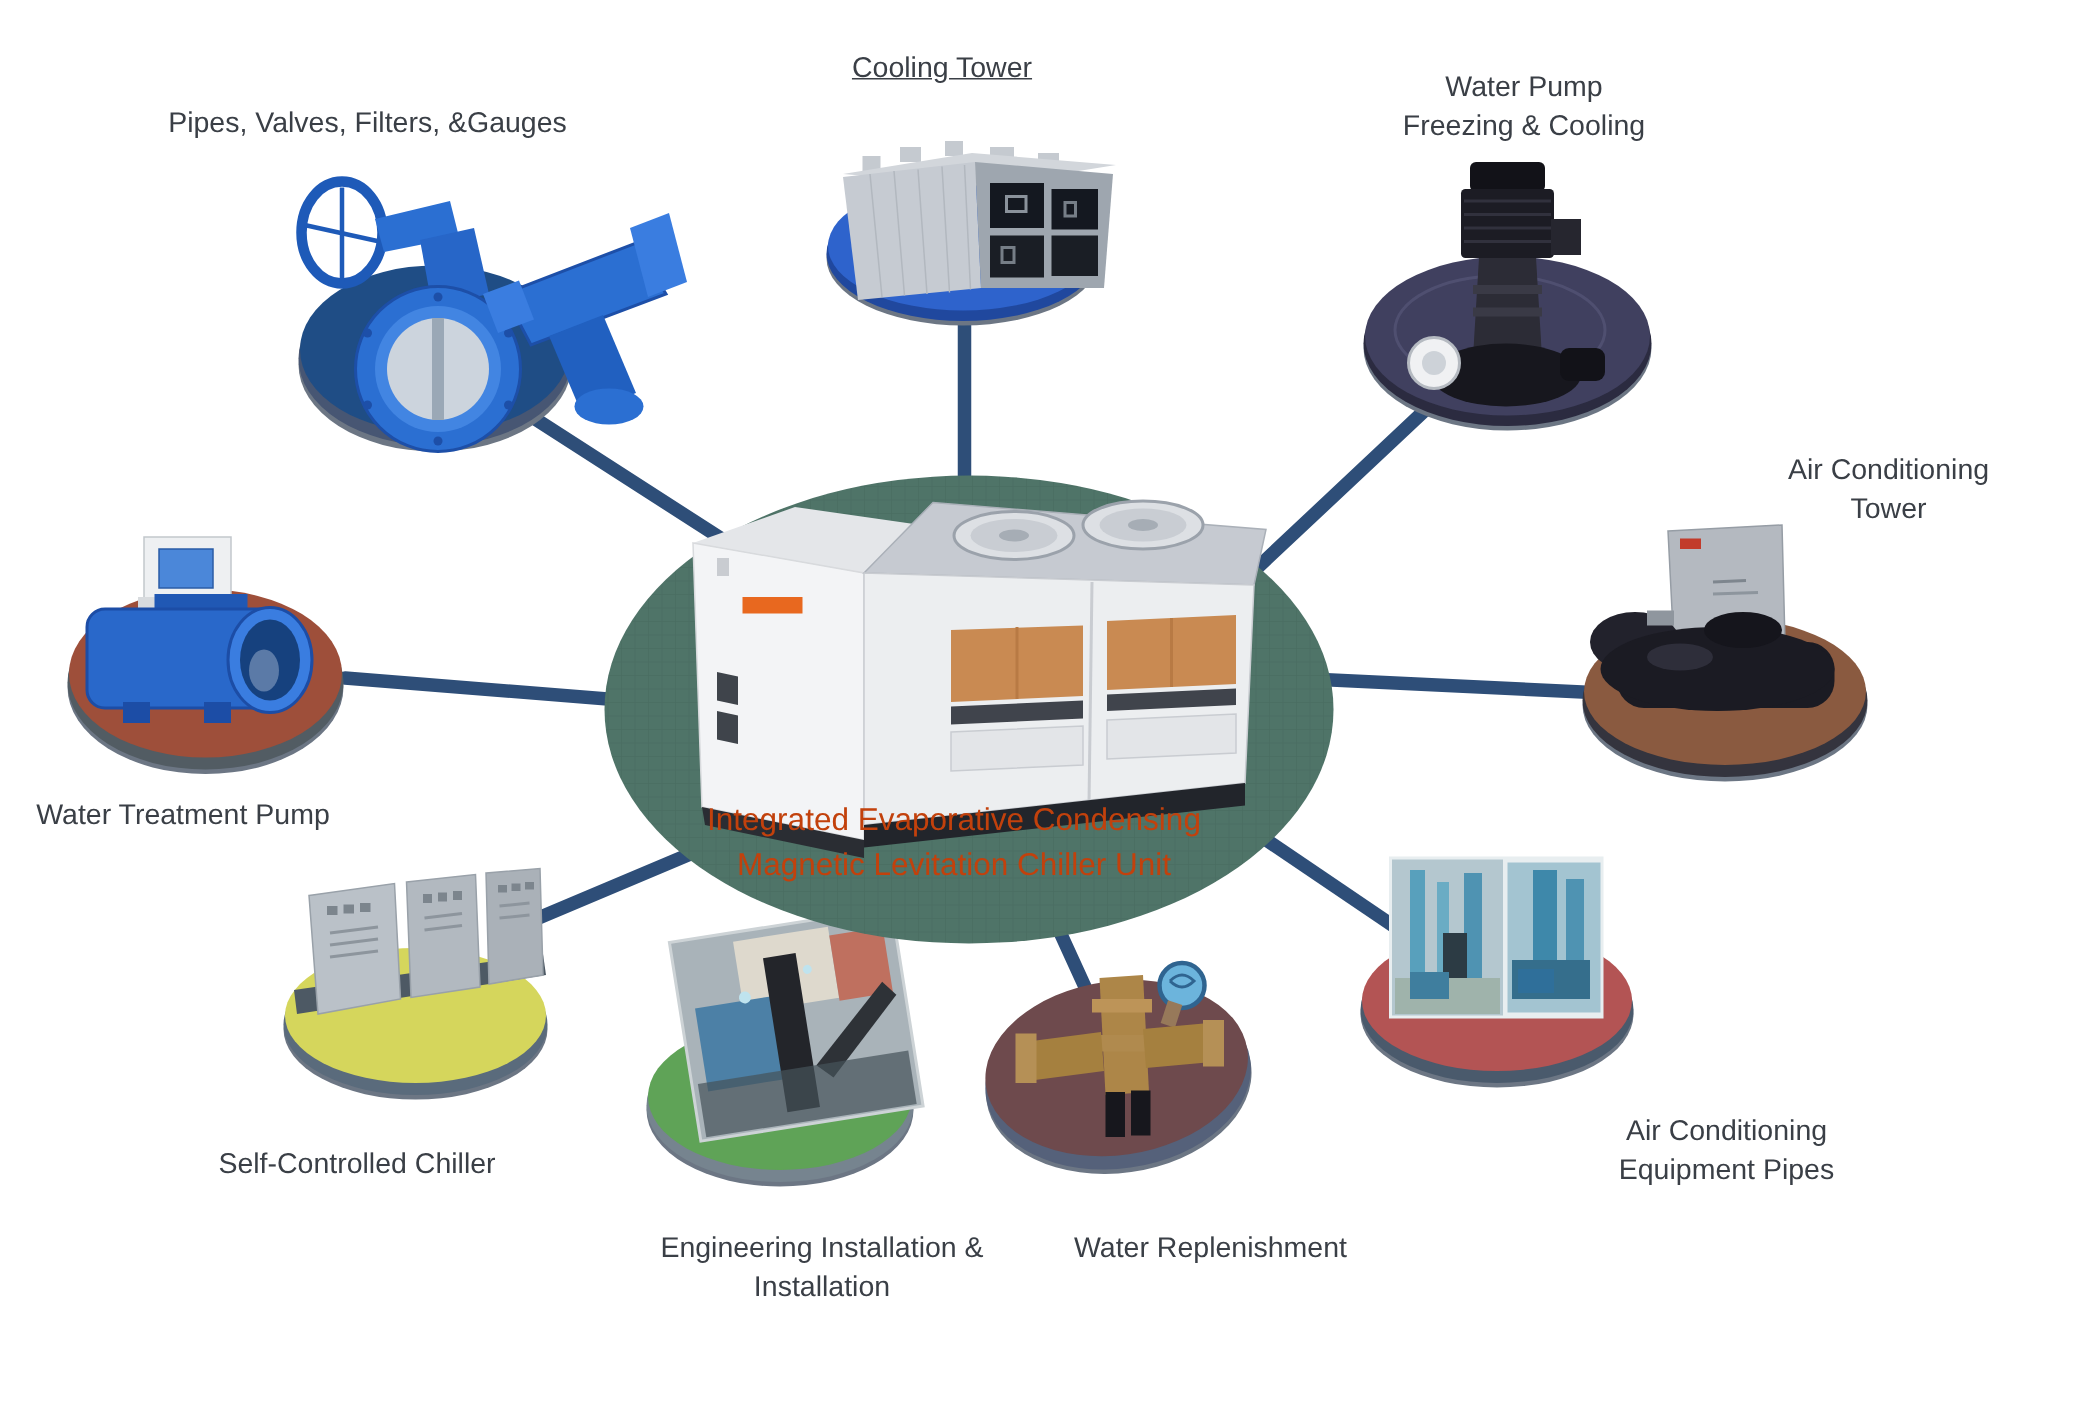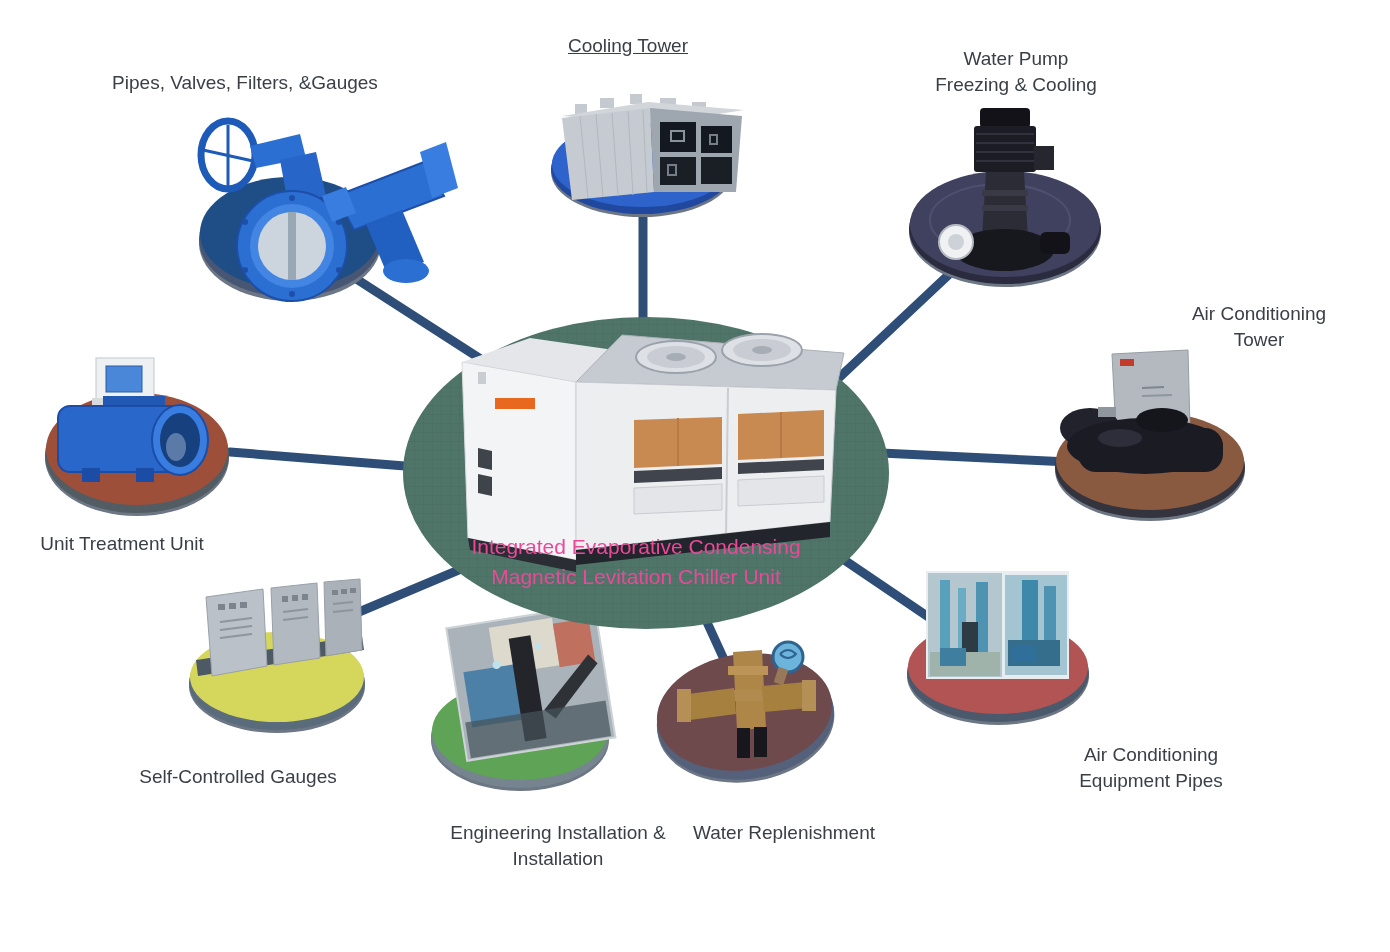--- a/index.html
+++ b/index.html
@@ -1,28 +1,28 @@
 <!DOCTYPE html>
 <html><head>
 <meta charset="utf-8">
 <style>
   html,body{margin:0;padding:0;background:#ffffff;}
   body{width:1390px;height:952px;overflow:hidden;font-family:"Liberation Sans",sans-serif;}
   #stage{position:relative;width:1390px;height:952px;background:#ffffff;}
   #art{position:absolute;left:0;top:0;}
   .label{position:absolute;z-index:2;font-size:19px;line-height:26px;color:#3a3f46;text-align:center;}
   .label span{display:block;}
-  .center-title{position:absolute;z-index:2;font-size:21px;line-height:30px;color:#ec4899;text-align:center;}
+  .center-title{position:absolute;z-index:2;font-size:21px;line-height:30px;color:#c2410c;text-align:center;}
   .lbl-pipes{left:75px;top:70px;width:340px;}
   .lbl-cooling{left:528px;top:33px;width:200px;text-decoration:underline;}
   .lbl-pump{left:896px;top:46px;width:240px;}
   .lbl-acunit{left:1159px;top:301px;width:200px;}
   .lbl-equiproom{left:1026px;top:742px;width:250px;}
-  .lbl-waterrep{left:659px;top:820px;width:250px;}
-  .lbl-engineering{left:418px;top:820px;width:280px;}
+  .lbl-waterrep{left:682px;top:820px;width:250px;}
+  .lbl-engineering{left:408px;top:820px;width:280px;}
   .lbl-selfcontrolled{left:88px;top:764px;width:300px;}
   .lbl-watertreatment{left:2px;top:531px;width:240px;}
   .center-title{left:436px;top:532px;width:400px;}
 </style>
 </head>
 <body>
 
 <div id="stage">
 
 <svg id="art" width="1390" height="952" viewBox="0 0 1390 952">
@@ -306,23 +306,23 @@
     <span>Equipment Pipes</span>
   </div>
   <div class="label lbl-waterrep">
     <span>Water Replenishment</span>
   </div>
   <div class="label lbl-engineering">
     <span>Engineering Installation &amp;</span>
     <span>Installation</span>
   </div>
   <div class="label lbl-selfcontrolled">
-    <span>Self-Controlled Gauges</span>
+    <span>Self-Controlled Chiller</span>
   </div>
   <div class="label lbl-watertreatment">
-    <span>Unit Treatment Unit</span>
+    <span>Water Treatment Pump</span>
   </div>
   <div class="center-title">
     <span>Integrated Evaporative Condensing</span>
     <span>Magnetic Levitation Chiller Unit</span>
   </div>
 
 </div>
 
 </body></html>

